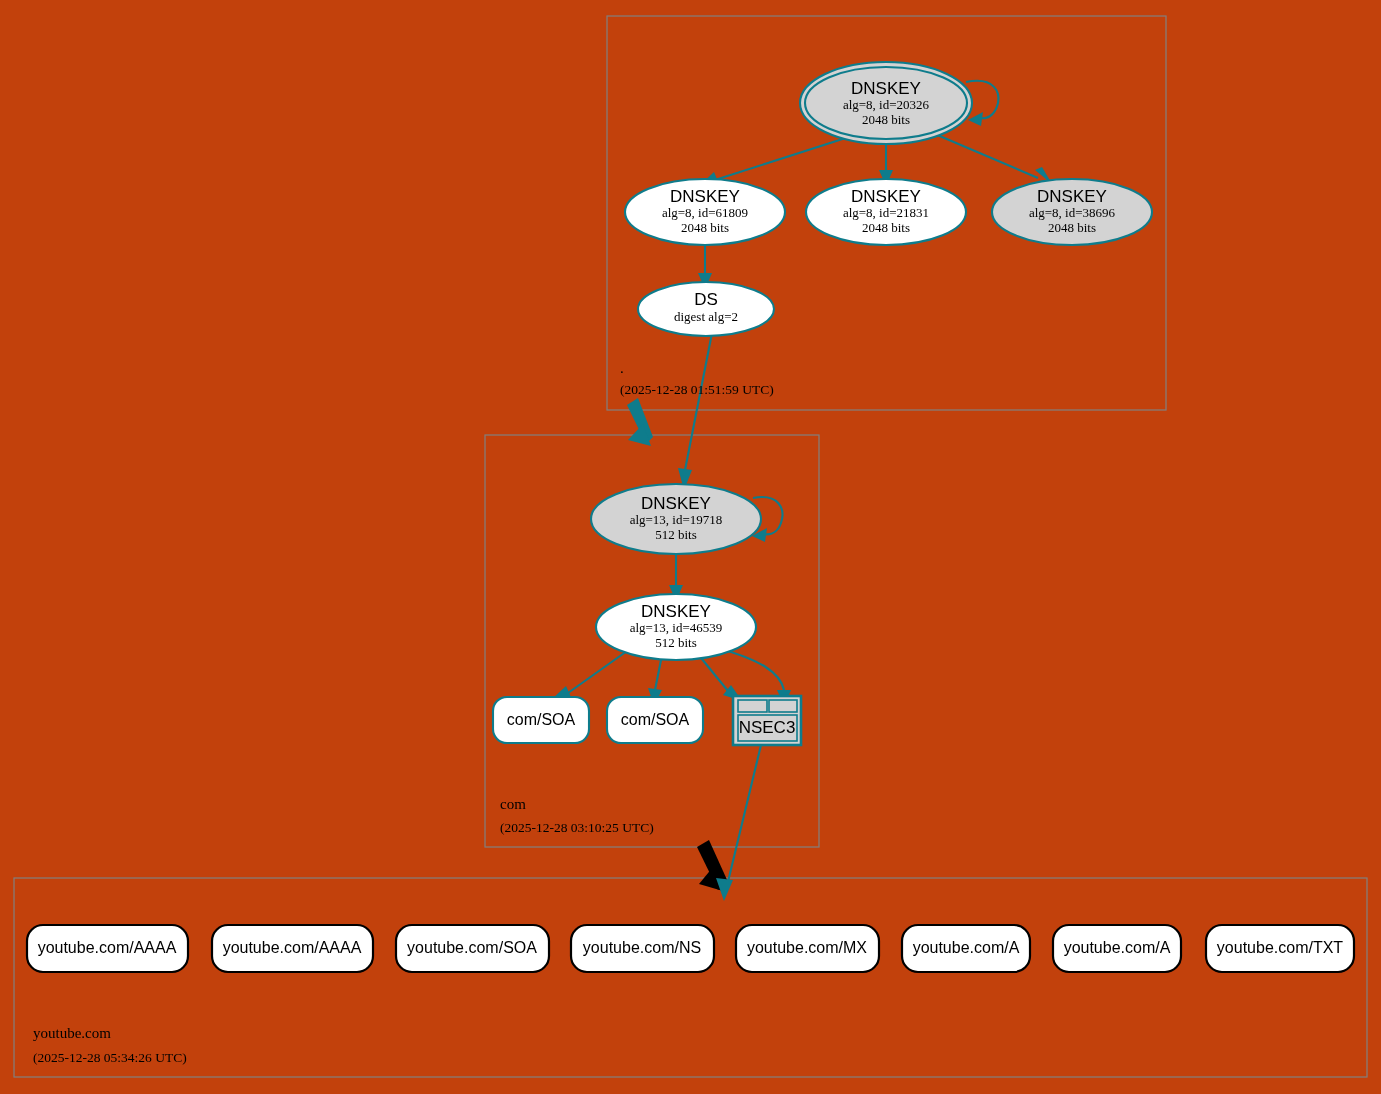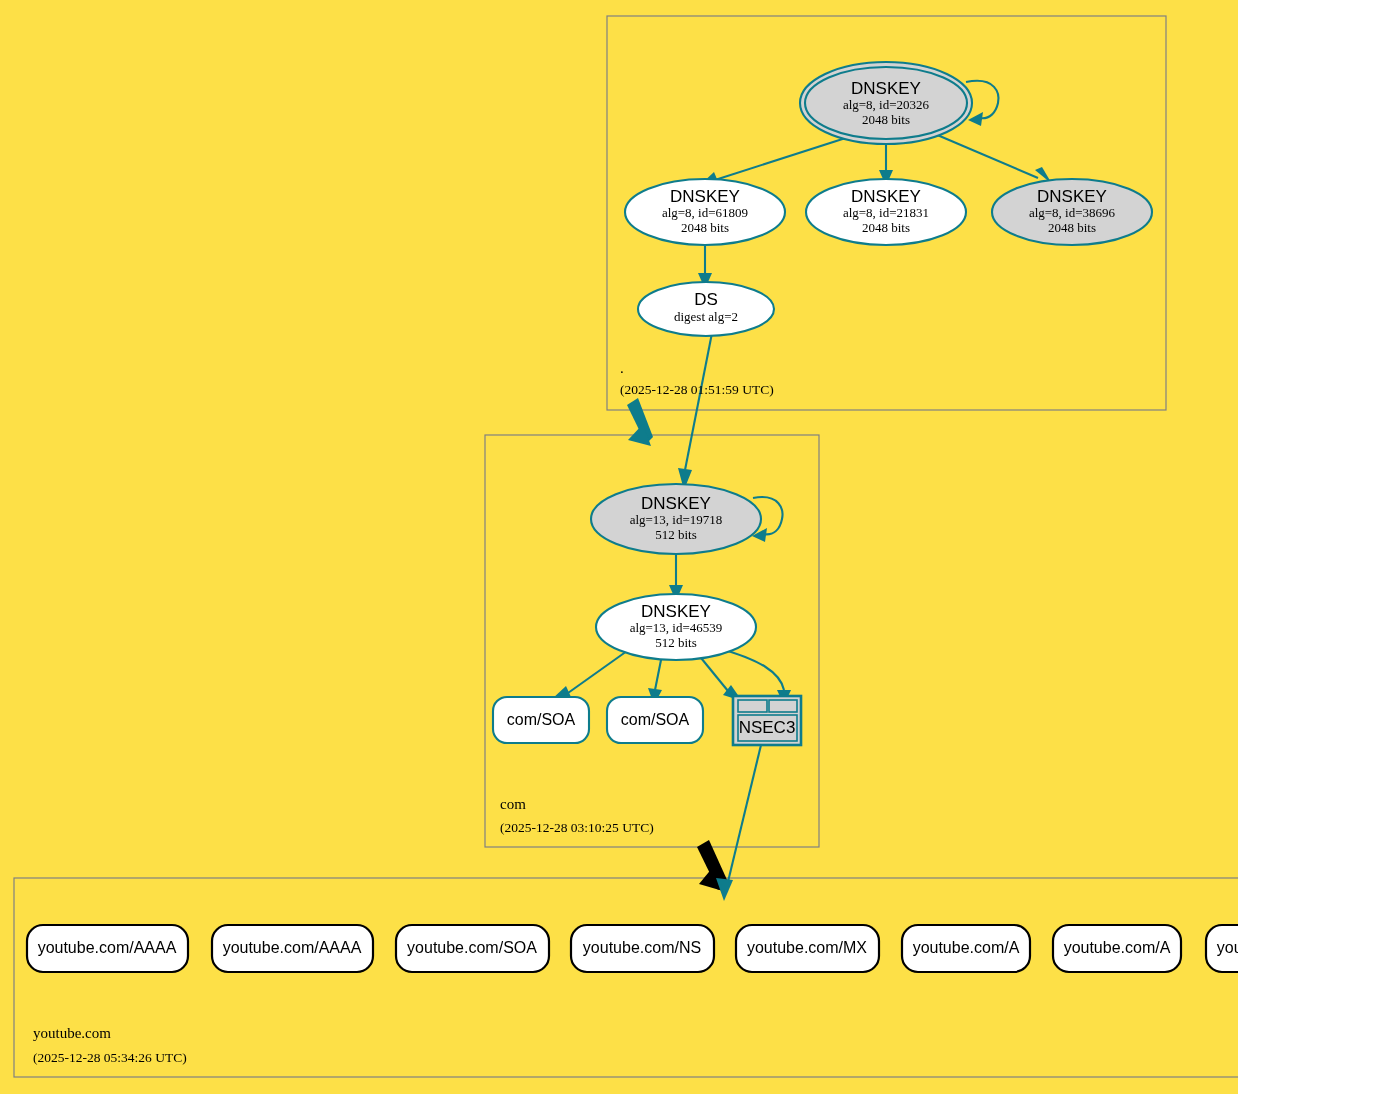--- a/index.html
+++ b/index.html
@@ -5,23 +5,23 @@
   html, body {
     margin: 0;
     padding: 0;
     background: #ffffff;
   }
   body {
     font-family: "Liberation Sans", sans-serif;
   }
   #canvas {
     position: relative;
-    width: 1238px;
+    width: 1381px;
     height: 1094px;
-    background: #fde047;
+    background: #c2410c;
     overflow: hidden;
   }
   svg#graph {
     position: absolute;
     left: 0;
     top: 0;
     width: 1381px;
     height: 1094px;
   }
   .zone-box {

